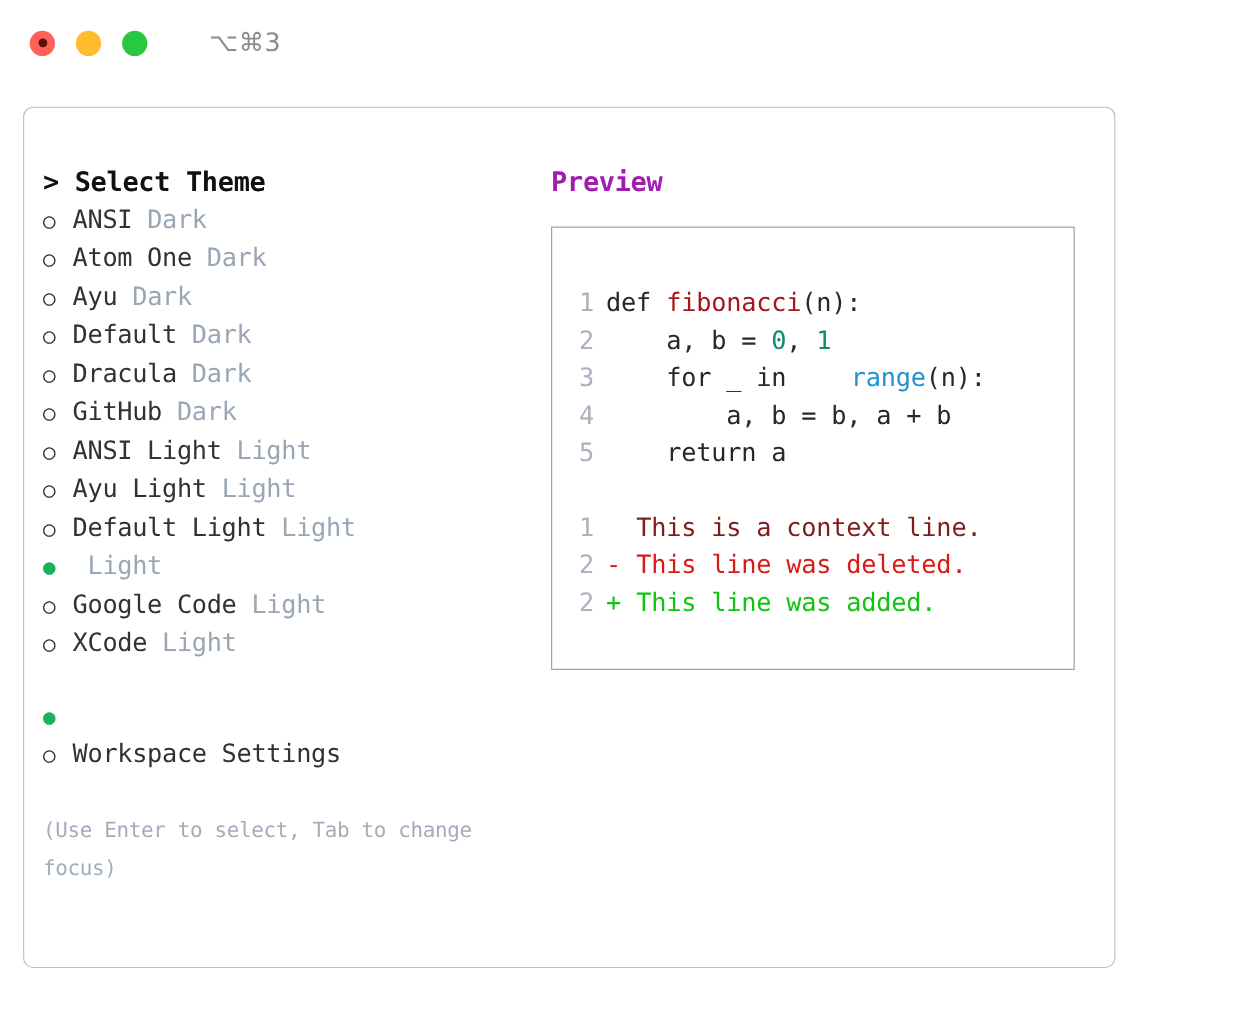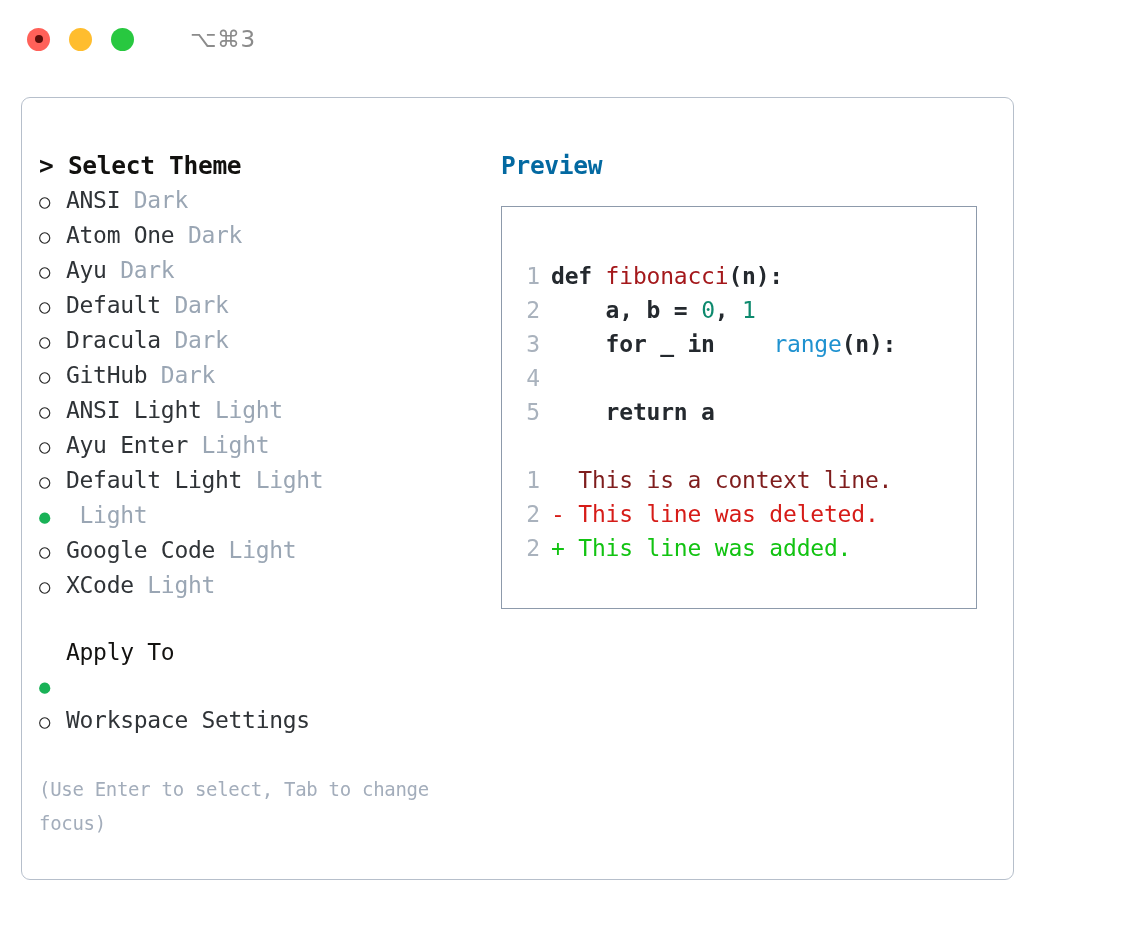--- a/index.html
+++ b/index.html
@@ -128,21 +128,21 @@
   
   .right-col {
     position: absolute;
     left: 479px;
     top: 51px;
     width: 490px;
   }
   .preview-title {
     font-size: 24.5px;
     font-weight: bold;
-    color: #0369a1;
+    color: #a21caf;
     line-height: 34px;
     letter-spacing: -0.3px;
   }
   .preview-box {
     margin-top: 23px;
     width: 476px;
     height: 403px;
     border: 1.6px solid #8d9aab;
     background: #ffffff;
     padding: 52px 0 0 22px;
@@ -154,21 +154,21 @@
     white-space: pre;
     letter-spacing: -0.2px;
   }
   .ln {
     width: 27px;
     flex: 0 0 27px;
     text-align: right;
     color: #a9b2bd;
     padding-right: 11px;
   }
-  .code-txt { color: #24292e; font-weight: bold; }
+  .code-txt { color: #24292e; }
   .tok-fn    { color: #a4181b; }
   .tok-num   { color: #0e8a6e; }
   .tok-call  { color: #1f92d0; margin-left: 45px; }
   .gap-line { height: 34px; }
   .diff-ctx { color: #7f1d1d; }
   .diff-del { color: #d61c18; }
   .diff-add { color: #12c312; }
 </style>
 </head>
 <body>
@@ -193,47 +193,46 @@
         <div class="section-header">&gt; Select Theme</div>
 
         <div id="theme-list">
             <div class="opt-row"><span class="bullet">○</span><span class="opt-label">ANSI</span><span class="opt-tag"> Dark</span></div>
             <div class="opt-row"><span class="bullet">○</span><span class="opt-label">Atom One</span><span class="opt-tag"> Dark</span></div>
             <div class="opt-row"><span class="bullet">○</span><span class="opt-label">Ayu</span><span class="opt-tag"> Dark</span></div>
             <div class="opt-row"><span class="bullet">○</span><span class="opt-label">Default</span><span class="opt-tag"> Dark</span></div>
             <div class="opt-row"><span class="bullet">○</span><span class="opt-label">Dracula</span><span class="opt-tag"> Dark</span></div>
             <div class="opt-row"><span class="bullet">○</span><span class="opt-label">GitHub</span><span class="opt-tag"> Dark</span></div>
             <div class="opt-row"><span class="bullet">○</span><span class="opt-label">ANSI Light</span><span class="opt-tag"> Light</span></div>
-            <div class="opt-row"><span class="bullet">○</span><span class="opt-label">Ayu Enter</span><span class="opt-tag"> Light</span></div>
+            <div class="opt-row"><span class="bullet">○</span><span class="opt-label">Ayu Light</span><span class="opt-tag"> Light</span></div>
             <div class="opt-row"><span class="bullet">○</span><span class="opt-label">Default Light</span><span class="opt-tag"> Light</span></div>
             <div class="opt-row selected"><span class="bullet selected">●</span><span class="opt-tag"> Light</span></div>
             <div class="opt-row"><span class="bullet">○</span><span class="opt-label">Google Code</span><span class="opt-tag"> Light</span></div>
             <div class="opt-row"><span class="bullet">○</span><span class="opt-label">XCode</span><span class="opt-tag"> Light</span></div>
           </div>
 
         <div class="spacer-sm"></div>
 
-        <div class="apply-header">Apply To</div>
 
         <div id="apply-list">
             <div class="opt-row selected"><span class="bullet selected">●</span></div>
             <div class="opt-row"><span class="bullet">○</span><span class="opt-label">Workspace Settings</span></div>
           </div>
 
         <div class="hint">(Use Enter to select, Tab to change focus)</div>
       </div>
 
       <div class="right-col">
         <div class="preview-title">Preview</div>
         <div class="preview-box">
           <div id="code-block">
               <div class="code-line"><span class="ln">1</span><span><span class="code-txt">def </span><span class="tok-fn">fibonacci</span><span class="code-txt">(n):</span></span></div>
               <div class="code-line"><span class="ln">2</span><span><span class="code-txt">    a, b = </span><span class="tok-num">0</span><span class="code-txt">, </span><span class="tok-num">1</span></span></div>
               <div class="code-line"><span class="ln">3</span><span><span class="code-txt">    for _ in </span><span class="tok-call">range</span><span class="code-txt">(n):</span></span></div>
-              <div class="code-line"><span class="ln">4</span></div>
+              <div class="code-line"><span class="ln">4</span><span><span class="code-txt">        a, b = b, a + b</span></span></div>
               <div class="code-line"><span class="ln">5</span><span><span class="code-txt">    return a</span></span></div>
             </div>
           <div class="gap-line"></div>
           <div id="diff-block">
               <div class="code-line"><span class="ln">1</span><span class="diff-ctx">  </span><span class="diff-ctx">This is a context line.</span></div>
               <div class="code-line"><span class="ln">2</span><span class="diff-del">- </span><span class="diff-del">This line was deleted.</span></div>
               <div class="code-line"><span class="ln">2</span><span class="diff-add">+ </span><span class="diff-add">This line was added.</span></div>
             </div>
         </div>
       </div>

